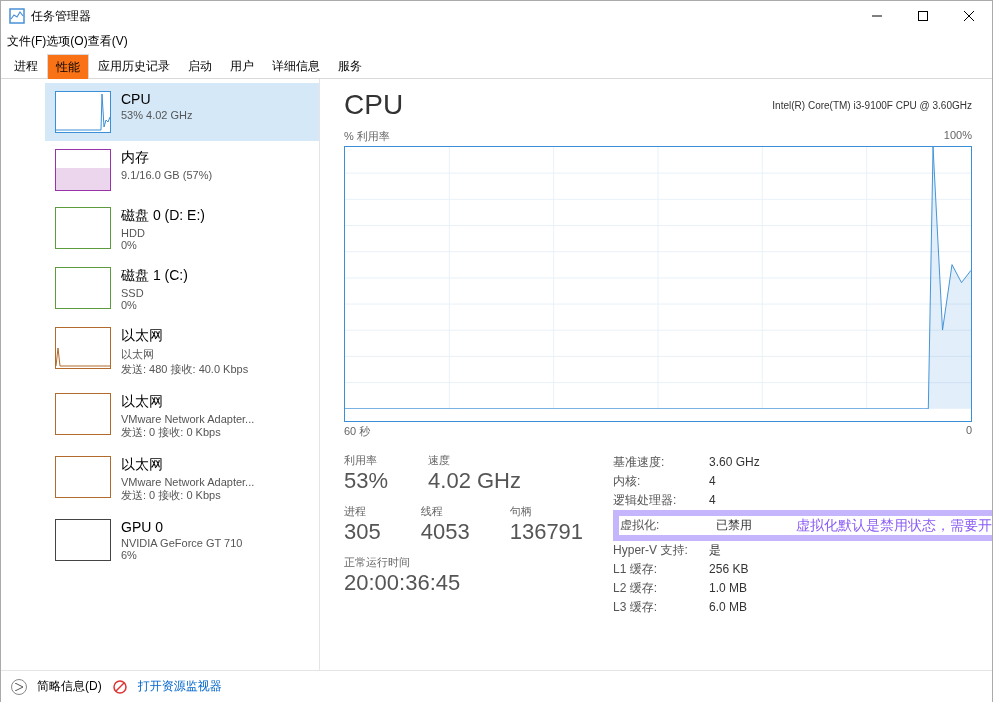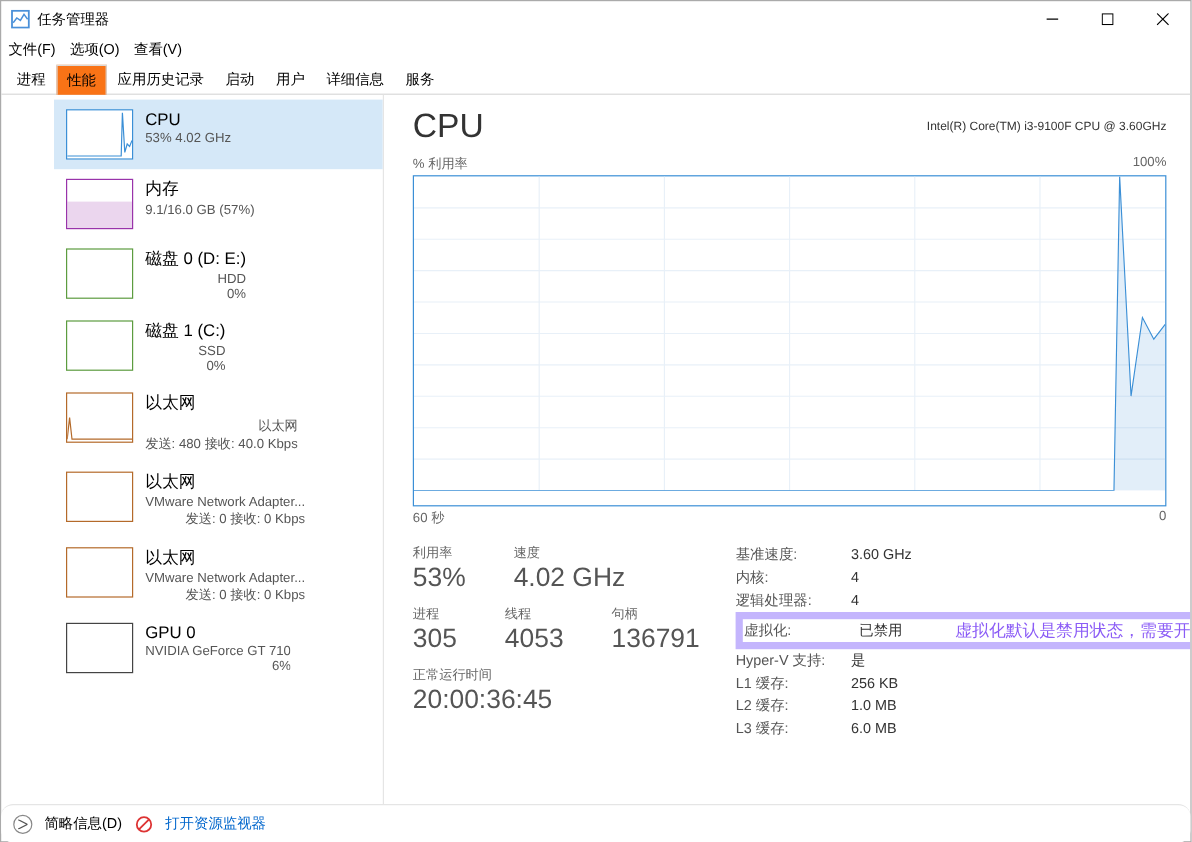--- a/index.html
+++ b/index.html
@@ -2,57 +2,57 @@
 <html><head>
 <meta charset="utf-8">
 <style>
   * { box-sizing: border-box; margin: 0; padding: 0; }
   body { font-family: "Microsoft YaHei", "Segoe UI", sans-serif; font-size: 12px; color: #000; width: 993px; height: 702px; background: #fff; border: 1px solid #aaa; overflow: hidden; }
   .titlebar { height: 30px; display: flex; align-items: center; padding: 0 0 0 8px; }
   .titlebar .icon { width: 16px; height: 16px; margin-right: 6px; }
   .titlebar .title { flex: 1; font-size: 12px; }
   .winbtns { display: flex; }
   .winbtn { width: 46px; height: 30px; display: flex; align-items: center; justify-content: center; }
-  .menubar { height: 20px; display: flex; align-items: center; padding: 0 6px; gap: 12px; font-size: 12px; }
+  .menubar { height: 20px; display: flex; align-items: center; padding: 0 6px; font-size: 12px; }
   .tabs { display: flex; border-bottom: 1px solid #d9d9d9; padding: 0 4px; margin-top: 2px; }
   .tab { padding: 4px 8px 3px; font-size: 12px; border: 1px solid transparent; border-bottom: none; }
   .tab.active { border-color: #d9d9d9; background: #f97316; position: relative; top: 1px; }
   .content { display: flex; height: 600px; padding-left: 44px; }
   .sidebar { width: 275px; border-right: 1px solid #e5e5e5; overflow-y: auto; padding: 4px 0; }
   .side-item { display: flex; padding: 8px 10px; cursor: pointer; }
   .side-item.selected { background: #d5e8f8; }
   .thumb { width: 56px; height: 42px; border: 1px solid #888; margin-right: 10px; background: #fff; position: relative; flex-shrink: 0; }
   .thumb.cpu { border-color: #3b8fd6; }
   .thumb.mem { border-color: #9933aa; }
   .thumb.disk { border-color: #5c9c3f; }
   .thumb.eth { border-color: #b46a2a; }
   .thumb.gpu { border-color: #444; }
   .side-info .name { font-size: 14px; margin-bottom: 2px; }
-  .side-info .sub { font-size: 11px; color: #555; white-space: nowrap; overflow: hidden; text-overflow: ellipsis; max-width: 180px; text-align: right; }
+  .side-info .sub { font-size: 11px; color: #555; white-space: nowrap; overflow: hidden; text-overflow: ellipsis; max-width: 180px; }
   .main { flex: 1; padding: 10px 20px 10px 24px; overflow: hidden; }
   .main-header { display: flex; justify-content: space-between; align-items: center; margin-bottom: 8px; }
   .main-title { font-size: 28px; font-weight: normal; color: #333; }
   .cpu-name { font-size: 10px; color: #333; text-align: center; }
   .chart-labels { display: flex; justify-content: space-between; font-size: 11px; color: #666; margin-bottom: 2px; }
   .chart { height: 276px; border: 1px solid #3b8fd6; position: relative; background: #fff; margin-bottom: 2px; }
   .chart svg { position: absolute; inset: 0; }
   .chart-bottom { display: flex; justify-content: space-between; font-size: 11px; color: #666; margin-bottom: 14px; }
   .stat-group .label { font-size: 11px; color: #666; }
   .stat-group .big { font-size: 22px; color: #555; }
   .stat-row { display: flex; gap: 40px; margin-bottom: 10px; }
   .details { display: flex; gap: 30px; }
   .details-left .uptime-label { font-size: 11px; color: #666; margin-top: 6px; }
   .details-left .uptime { font-size: 22px; color: #555; }
   .spec-table { font-size: 12px; }
   .spec-row { display: flex; line-height: 19px; }
   .spec-row .k { width: 96px; color: #555; }
   .spec-row .v { color: #333; width: 60px; }
   .highlight-box { border: 6px solid #c4b5fd; padding: 0 1px; }
   .annotation { color: #8b5cf6; font-size: 14px; margin-left: 20px; white-space: nowrap; }
-  .footer { height: 32px; border-top: 1px solid #e5e5e5; display: flex; align-items: center; padding: 0 10px; gap: 10px; font-size: 12px; position: absolute; bottom: 0; width: 991px; background: #fff; border-radius: 10px; }
+  .footer { height: 32px; border-top: 1px solid #e5e5e5; display: flex; align-items: center; padding: 0 10px; gap: 10px; font-size: 12px; position: absolute; bottom: 0; width: 991px; background: #fff; }
   .footer .arrow { width: 16px; height: 16px; border: 1px solid #888; border-radius: 50%; display: flex; align-items: center; justify-content: center; font-size: 10px; }
   .footer .link { color: #0066cc; cursor: pointer; }
   .grid-line { stroke: #e8f0f8; stroke-width: 1; }
   .chart-line { stroke: #3b8fd6; stroke-width: 1; fill: none; }
   .chart-fill { fill: rgba(59,143,214,0.15); }
 </style>
 </head>
 <body>
 
 <div class="titlebar">

